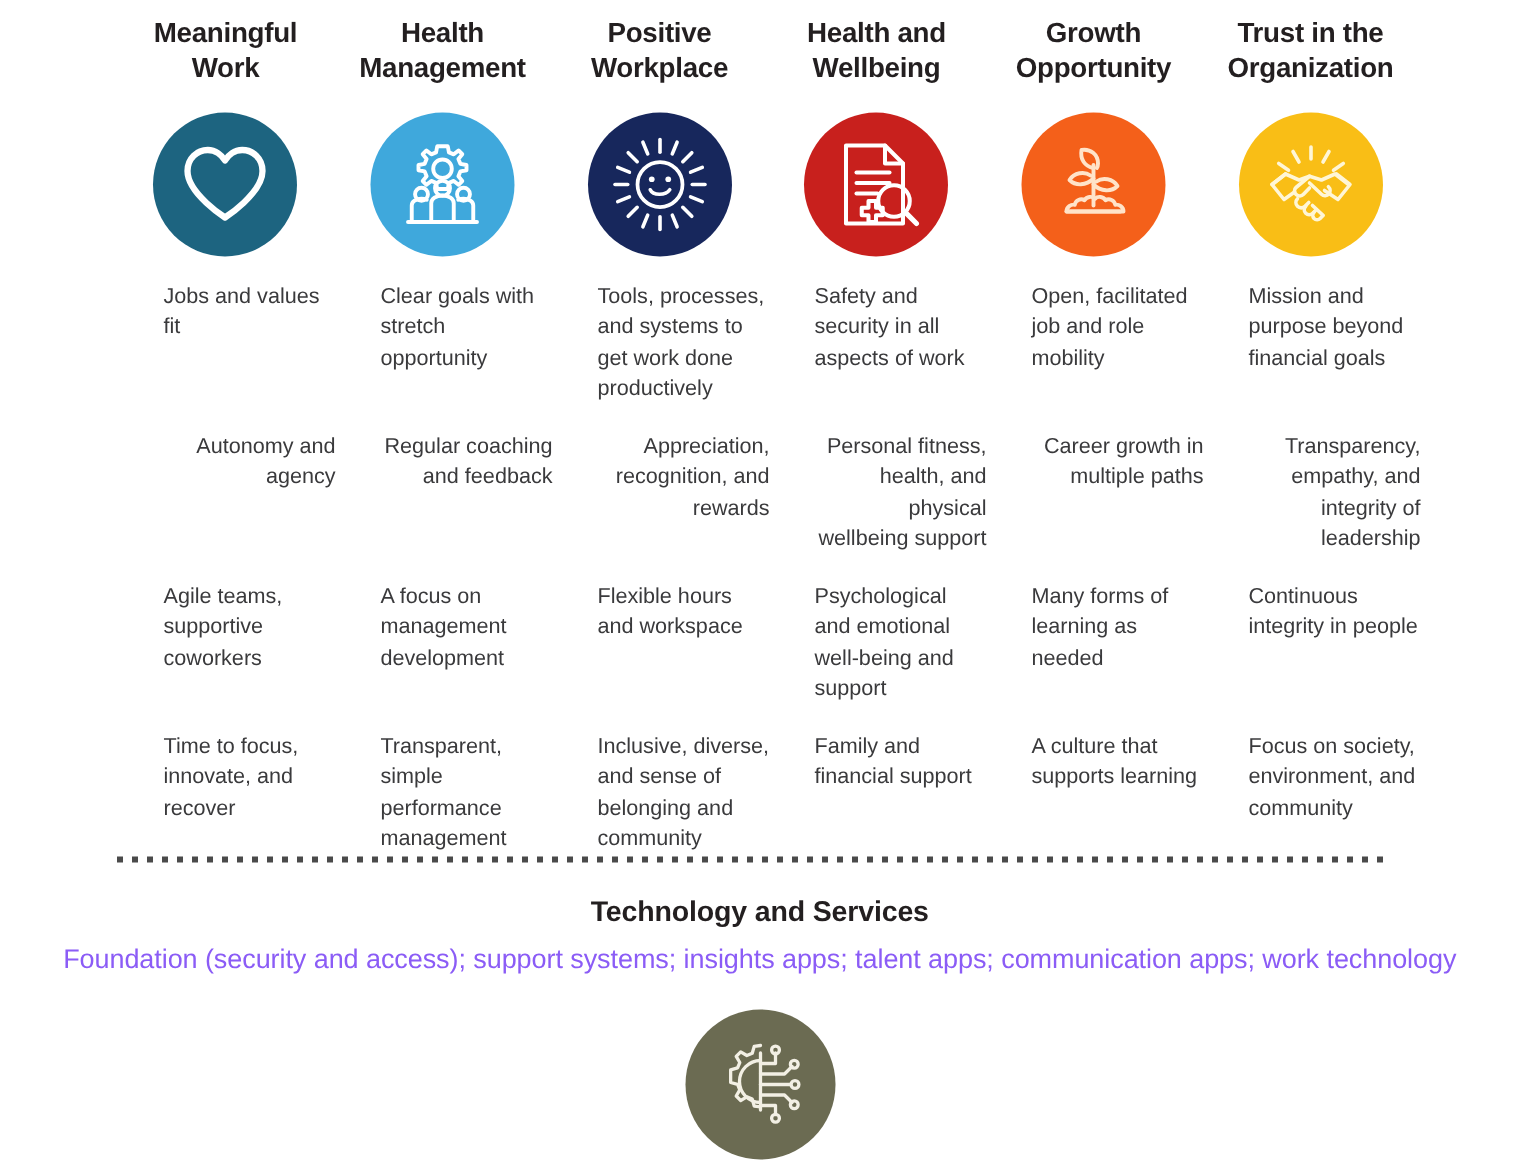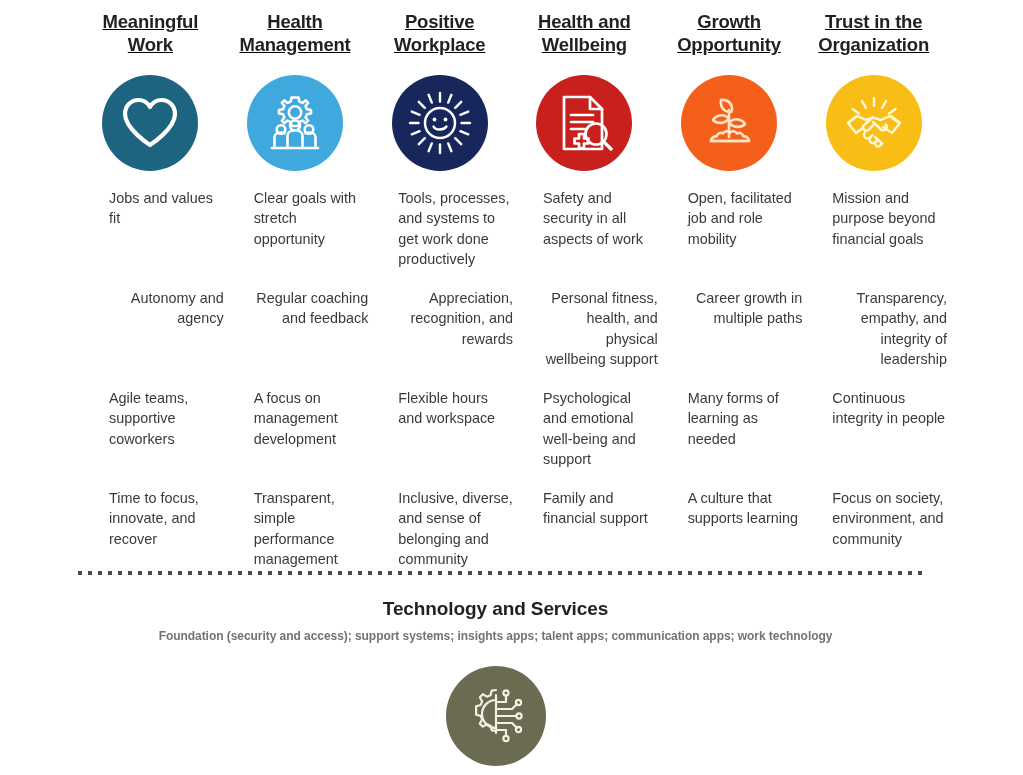--- a/index.html
+++ b/index.html
@@ -20,21 +20,20 @@
 
   
   .pillars {
     position: absolute;
     left: 78px;
     top: 0px;
     width: 868px;
     display: grid;
     grid-template-columns: repeat(6, 1fr);
     column-gap: 0px;
-    text-decoration: underline;
   }
   .pillar {
     display: flex;
     flex-direction: column;
     align-items: center;
     padding: 0 8px;
   }
   .pillar-title {
     margin-top: 10px;
     font-size: 18.5px;
@@ -90,37 +89,36 @@
     width: 848px;
     height: 4px;
     background-image: linear-gradient(to right, #4a4a4a 0px, #4a4a4a 4px, transparent 4px, transparent 10px);
     background-size: 10px 4px;
     background-repeat: repeat-x;
   }
 
   
   .footer {
     position: absolute;
-    left: 5px;
+    left: 16px;
     top: 598px;
     width: 981px;
     text-align: center;
   }
   .footer-title {
     font-size: 19px;
     font-weight: bold;
     color: #231f20;
     letter-spacing: -0.1px;
   }
   .footer-sub {
     margin-top: 9px;
-    font-size: 12px;
-    color: #737373;
+    font-size: 18px;
+    color: #8b5cf6;
     letter-spacing: -0.05px;
-    font-weight: bold;
   }
   .footer-icon-wrap {
     margin-top: 23px;
     display: flex;
     justify-content: center;
   }
   .footer-circle {
     width: 100px;
     height: 100px;
     border-radius: 50%;

